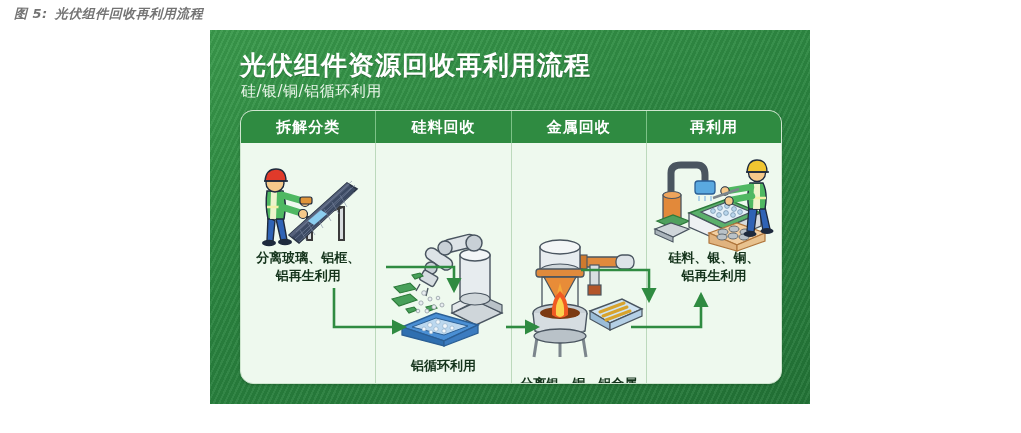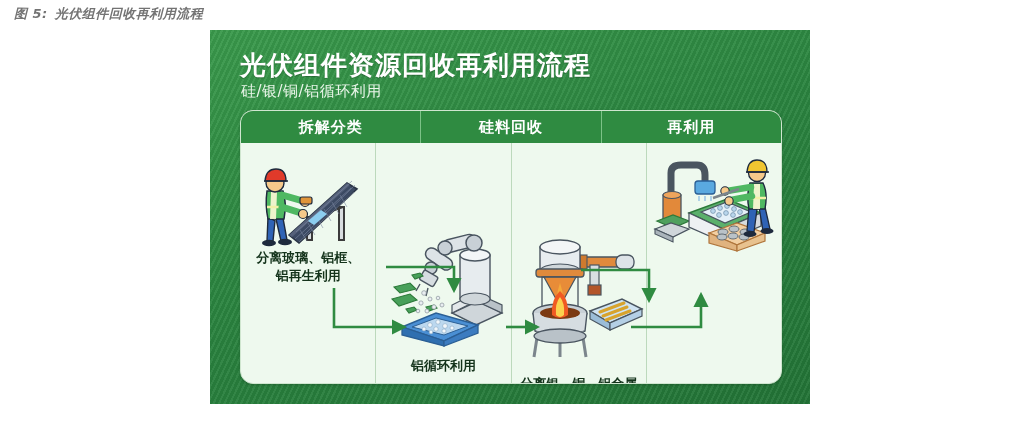--- a/index.html
+++ b/index.html
@@ -63,20 +63,21 @@
 <div id="info">
 
   <div id="ig-title">光伏组件资源回收再利用流程</div>
   <div id="ig-sub">硅/银/铜/铝循环利用</div>
 
   <div id="card">
 
     <div id="head-row">
       <div class="hcell">拆解分类</div>
       <div class="hcell">硅料回收</div>
+      <div class="hcell">金属回收</div>
       <div class="hcell">再利用</div>
     </div>
 
     <div id="body-row">
 
       <div class="col">
         <div class="art" style="left:10px;top:12px;">
           <svg width="120" height="96" viewBox="0 0 120 96">
 
             <g stroke="#3b3b3b" stroke-width="2" fill="#d9dde0">
@@ -303,20 +304,24 @@
               <path d="M99 45 L78 49" stroke="#4fb862" stroke-width="6.5" stroke-linecap="round"></path>
               <circle cx="72" cy="40" r="4.2" fill="#f6c98a" stroke="#1e2a3d" stroke-width="1.1"></circle>
               <circle cx="76" cy="50" r="4.2" fill="#f6c98a" stroke="#1e2a3d" stroke-width="1.1"></circle>
               <path d="M60 47 L86 38" stroke="#7b858c" stroke-width="2.6"></path>
               <circle cx="104" cy="22" r="8.5" fill="#f6c98a" stroke="#1e2a3d" stroke-width="1.3"></circle>
               <path d="M94 21 Q95 9 104 9 Q114 9 114 21 Z" fill="#f0c531" stroke="#1e2a3d" stroke-width="1.3"></path>
               <path d="M93 21 L116 21" stroke="#1e2a3d" stroke-width="1.5"></path>
             </g>
           </svg>
         </div>
+        <div class="cap c4">
+          <span>硅料、银、铜、</span><br>
+          <span>铝再生利用</span>
+        </div>
       </div>
     </div>
 
     <svg id="arrows" width="540" height="272" viewBox="0 0 540 272">
       <defs>
         <marker id="ah" viewBox="0 0 10 10" refX="8" refY="5" markerWidth="6" markerHeight="6" orient="auto-start-reverse">
           <path d="M0 0 L10 5 L0 10 z" fill="#2f8b41"></path>
         </marker>
       </defs>
       <g stroke="#2f8b41" stroke-width="2.6" fill="none" marker-end="url(#ah)">

